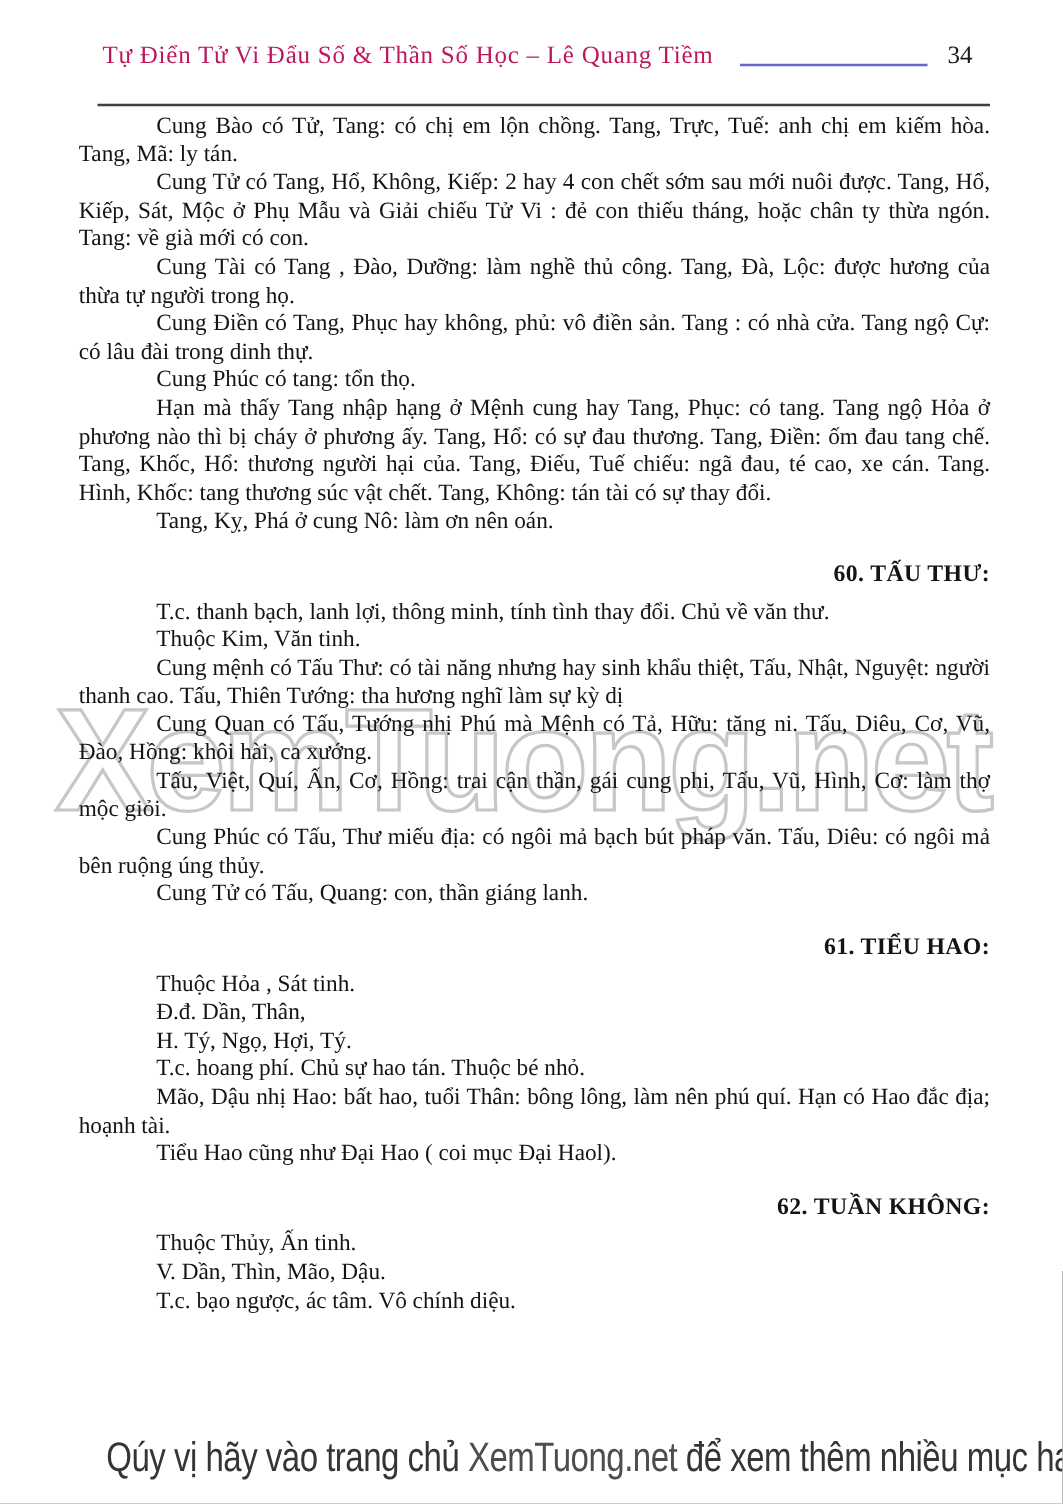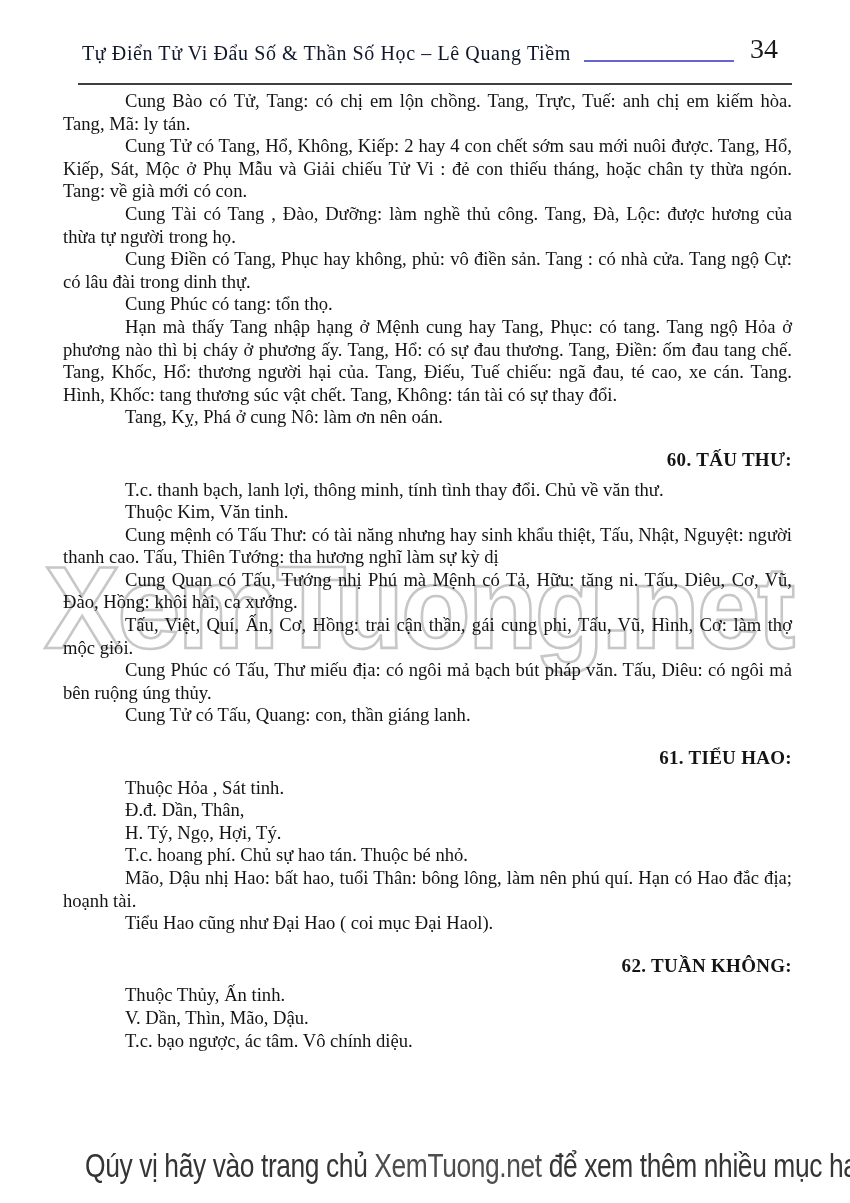--- a/index.html
+++ b/index.html
@@ -20,31 +20,31 @@
     top: 33px;
     left: 82px;
     right: 72px;
     display: flex;
     align-items: flex-end;
   }
   .header-title {
     font-size: 20px;
     letter-spacing: 0.6px;
     white-space: nowrap;
-    color: #0f172a;
+    color: #be185d;
   }
   .header-spacer { flex: 1 1 auto; }
   .header-underline {
     width: 150px;
     height: 0;
     border-bottom: 2px solid #6565cd;
     margin-bottom: 3px;
   }
   .header-pagenum {
-    font-size: 28px;
+    font-size: 20px;
     margin-left: 16px;
     color: #1a1a1a;
   }
   .header-rule {
     position: absolute;
     top: 83px;
     left: 78px;
     right: 58px;
     height: 2px;
     background: #3f3f3f;

